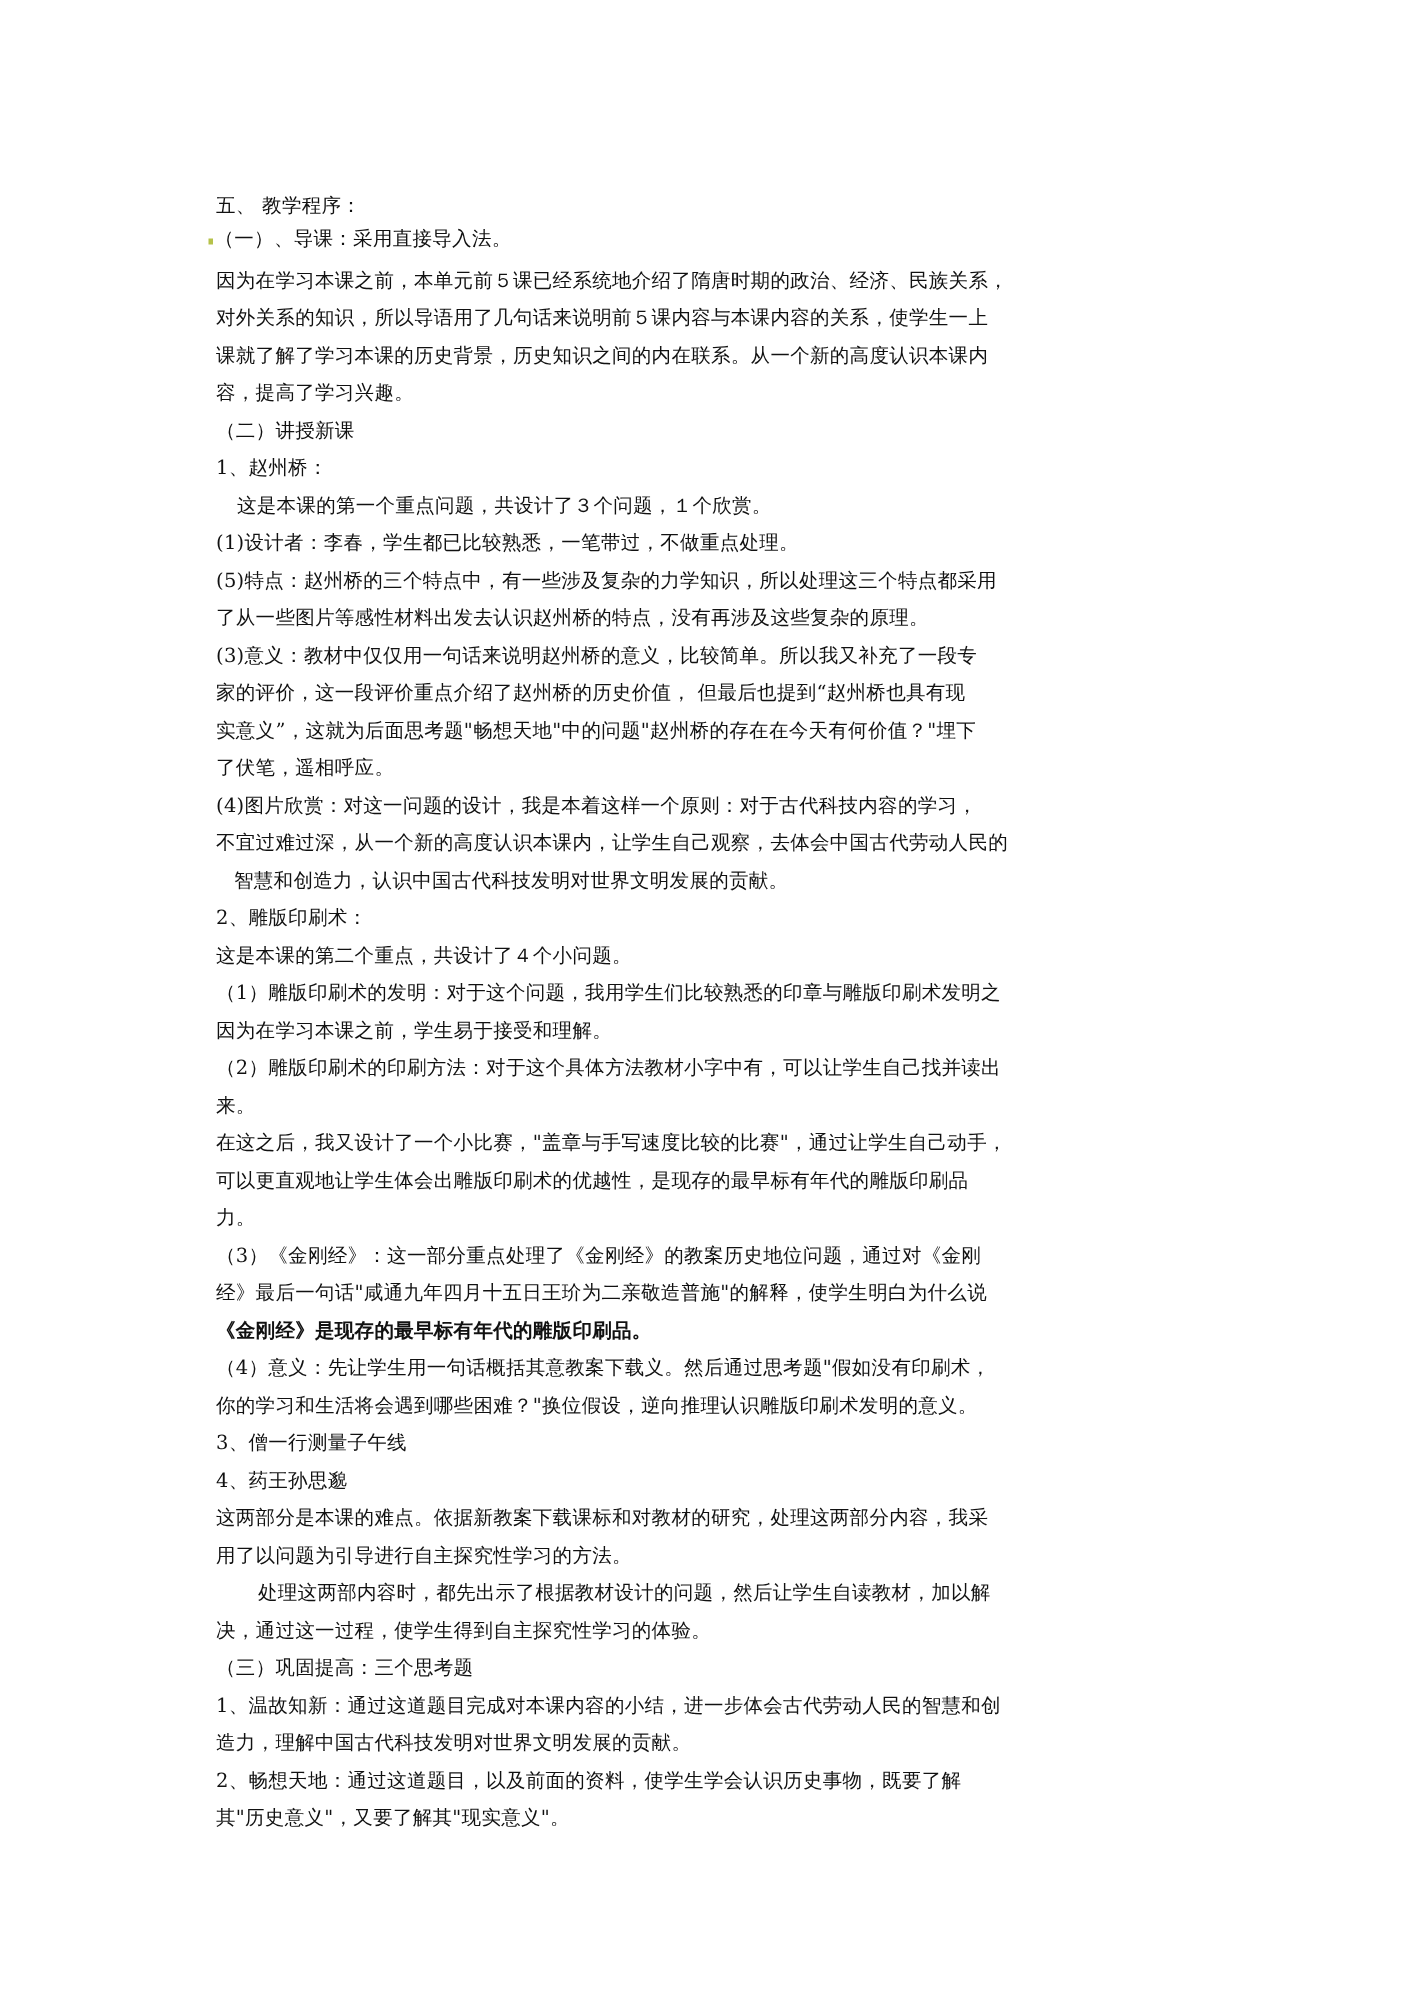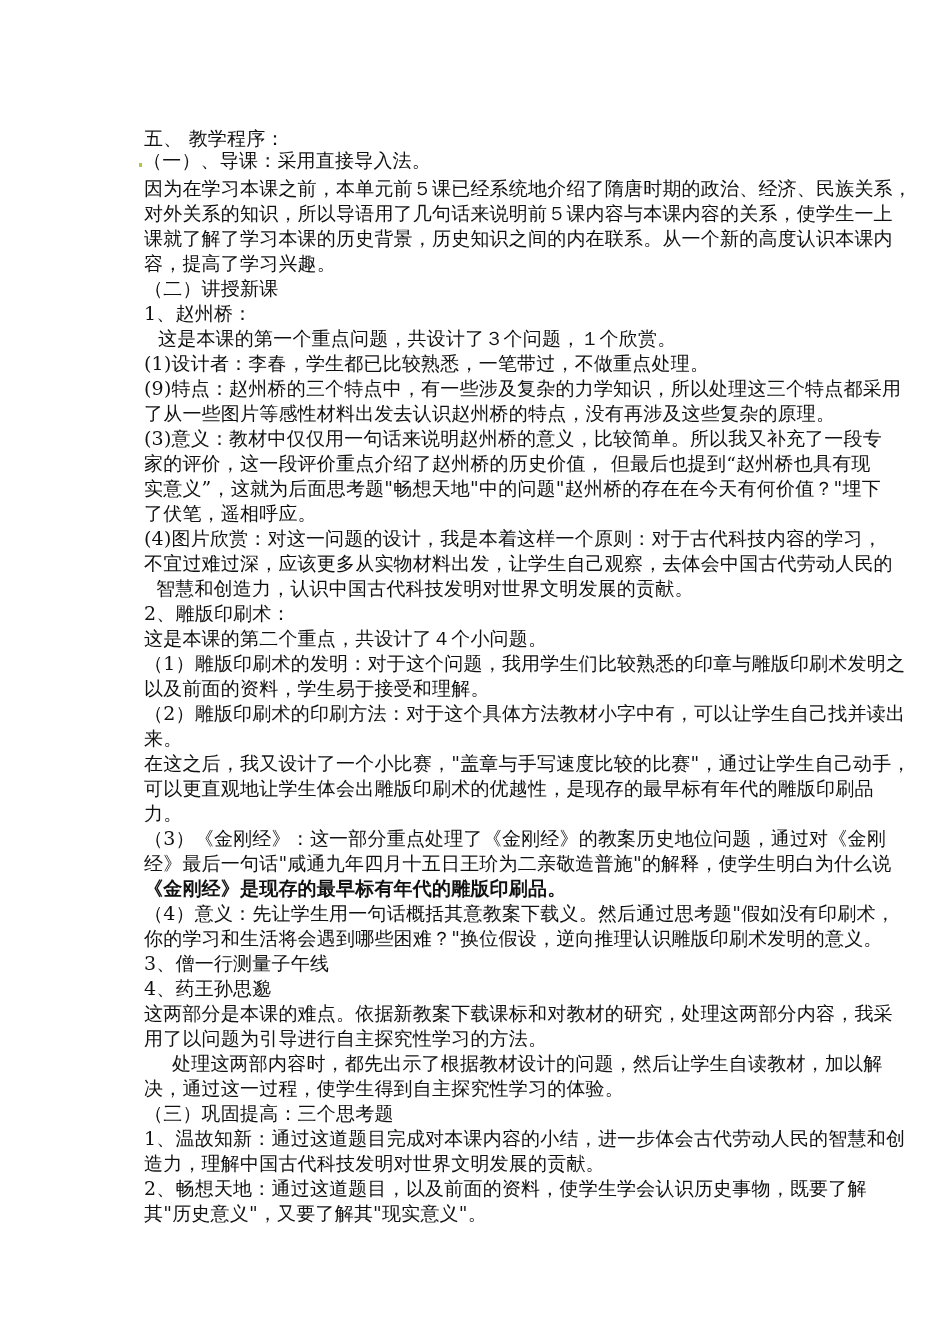--- a/index.html
+++ b/index.html
@@ -1,48 +1,48 @@
 <!DOCTYPE html>
 <html><head>
 <meta charset="utf-8">
 <style>
   html, body { margin: 0; padding: 0; background: #ffffff; }
   body { width: 950px; height: 1344px; position: relative; overflow: hidden;
          font-family: "DejaVu Serif", "Liberation Serif", serif; color: #111; }
   .page { position: absolute; left: 144px; top: 128px; width: 700px; }
-  .line { position: absolute; left: 0; font-size: 19px; line-height: 20px; white-space: nowrap; letter-spacing: 0.2px; }
+  .line { position: absolute; left: 0; font-size: 13px; line-height: 20px; white-space: nowrap; letter-spacing: 0.2px; }
   .mark { display: inline-block; width: 3px; height: 4px; background: #b6c24a; vertical-align: baseline; margin: 0 1px; }
 </style>
 </head>
 <body>
 
 <div class="page" id="page">
     <div class="line" style="top: 0px; left: 0px;"><span>五、    教学程序：</span></div>
     <div class="line" style="top: 22px; left: -6px;"><span class="mark"></span><span>（一）、导课：采用直接导入法。</span></div>
     <div class="line" style="top: 50px; left: 0px;"><span>因为在学习本课之前，本单元前５课已经系统地介绍了隋唐时期的政治、经济、民族关系，</span></div>
     <div class="line" style="top: 75px; left: 0px;"><span>对外关系的知识，所以导语用了几句话来说明前５课内容与本课内容的关系，使学生一上</span></div>
     <div class="line" style="top: 100px; left: 0px;"><span>课就了解了学习本课的历史背景，历史知识之间的内在联系。从一个新的高度认识本课内</span></div>
     <div class="line" style="top: 125px; left: 0px;"><span>容，提高了学习兴趣。</span></div>
     <div class="line" style="top: 150px; left: 0px;"><span>（二）讲授新课</span></div>
     <div class="line" style="top: 175px; left: 0px;"><span>1、赵州桥：</span></div>
     <div class="line" style="top: 200px; left: 14px;"><span>这是本课的第一个重点问题，共设计了３个问题，１个欣赏。</span></div>
     <div class="line" style="top: 225px; left: 0px;"><span>(1)设计者：李春，学生都已比较熟悉，一笔带过，不做重点处理。</span></div>
-    <div class="line" style="top: 250px; left: 0px;"><span>(9)特点：赵州桥的三个特点中，有一些涉及复杂的力学知识，所以处理这三个特点都采用</span></div>
+    <div class="line" style="top: 250px; left: 0px;"><span>(5)特点：赵州桥的三个特点中，有一些涉及复杂的力学知识，所以处理这三个特点都采用</span></div>
     <div class="line" style="top: 275px; left: 0px;"><span>了从一些图片等感性材料出发去认识赵州桥的特点，没有再涉及这些复杂的原理。</span></div>
     <div class="line" style="top: 300px; left: 0px;"><span>(3)意义：教材中仅仅用一句话来说明赵州桥的意义，比较简单。所以我又补充了一段专</span></div>
     <div class="line" style="top: 325px; left: 0px;"><span>家的评价，这一段评价重点介绍了赵州桥的历史价值，    但最后也提到“赵州桥也具有现</span></div>
     <div class="line" style="top: 350px; left: 0px;"><span>实意义”，这就为后面思考题"畅想天地"中的问题"赵州桥的存在在今天有何价值？"埋下</span></div>
     <div class="line" style="top: 375px; left: 0px;"><span>了伏笔，遥相呼应。</span></div>
     <div class="line" style="top: 400px; left: 0px;"><span>(4)图片欣赏：对这一问题的设计，我是本着这样一个原则：对于古代科技内容的学习，</span></div>
-    <div class="line" style="top: 425px; left: 0px;"><span>不宜过难过深，应该更多从实物材料出发，让学生自己观察，去体会中国古代劳动人民的</span></div>
+    <div class="line" style="top: 425px; left: 0px;"><span>不宜过难过深，从一个新的高度认识本课内，让学生自己观察，去体会中国古代劳动人民的</span></div>
     <div class="line" style="top: 450px; left: 0px; margin-left: 12px;"><span>智慧和创造力，认识中国古代科技发明对世界文明发展的贡献。</span></div>
     <div class="line" style="top: 475px; left: 0px;"><span>2、雕版印刷术：</span></div>
     <div class="line" style="top: 500px; left: 0px;"><span>这是本课的第二个重点，共设计了４个小问题。</span></div>
     <div class="line" style="top: 525px; left: 0px;"><span>（1）雕版印刷术的发明：对于这个问题，我用学生们比较熟悉的印章与雕版印刷术发明之</span></div>
-    <div class="line" style="top: 550px; left: 0px;"><span>以及前面的资料，学生易于接受和理解。</span></div>
+    <div class="line" style="top: 550px; left: 0px;"><span>因为在学习本课之前，学生易于接受和理解。</span></div>
     <div class="line" style="top: 575px; left: 0px;"><span>（2）雕版印刷术的印刷方法：对于这个具体方法教材小字中有，可以让学生自己找并读出</span></div>
     <div class="line" style="top: 600px; left: 0px;"><span>来。</span></div>
     <div class="line" style="top: 625px; left: 0px;"><span>在这之后，我又设计了一个小比赛，"盖章与手写速度比较的比赛"，通过让学生自己动手，</span></div>
     <div class="line" style="top: 650px; left: 0px;"><span>可以更直观地让学生体会出雕版印刷术的优越性，是现存的最早标有年代的雕版印刷品</span></div>
     <div class="line" style="top: 675px; left: 0px;"><span>力。</span></div>
     <div class="line" style="top: 700px; left: 0px;"><span>（3）《金刚经》：这一部分重点处理了《金刚经》的教案历史地位问题，通过对《金刚</span></div>
     <div class="line" style="top: 725px; left: 0px;"><span>经》最后一句话"咸通九年四月十五日王玠为二亲敬造普施"的解释，使学生明白为什么说</span></div>
     <div class="line" style="top: 750px; left: 0px; font-weight: bold;"><span>《金刚经》是现存的最早标有年代的雕版印刷品。</span></div>
     <div class="line" style="top: 775px; left: 0px;"><span>（4）意义：先让学生用一句话概括其意教案下载义。然后通过思考题"假如没有印刷术，</span></div>
     <div class="line" style="top: 800px; left: 0px;"><span>你的学习和生活将会遇到哪些困难？"换位假设，逆向推理认识雕版印刷术发明的意义。</span></div>

